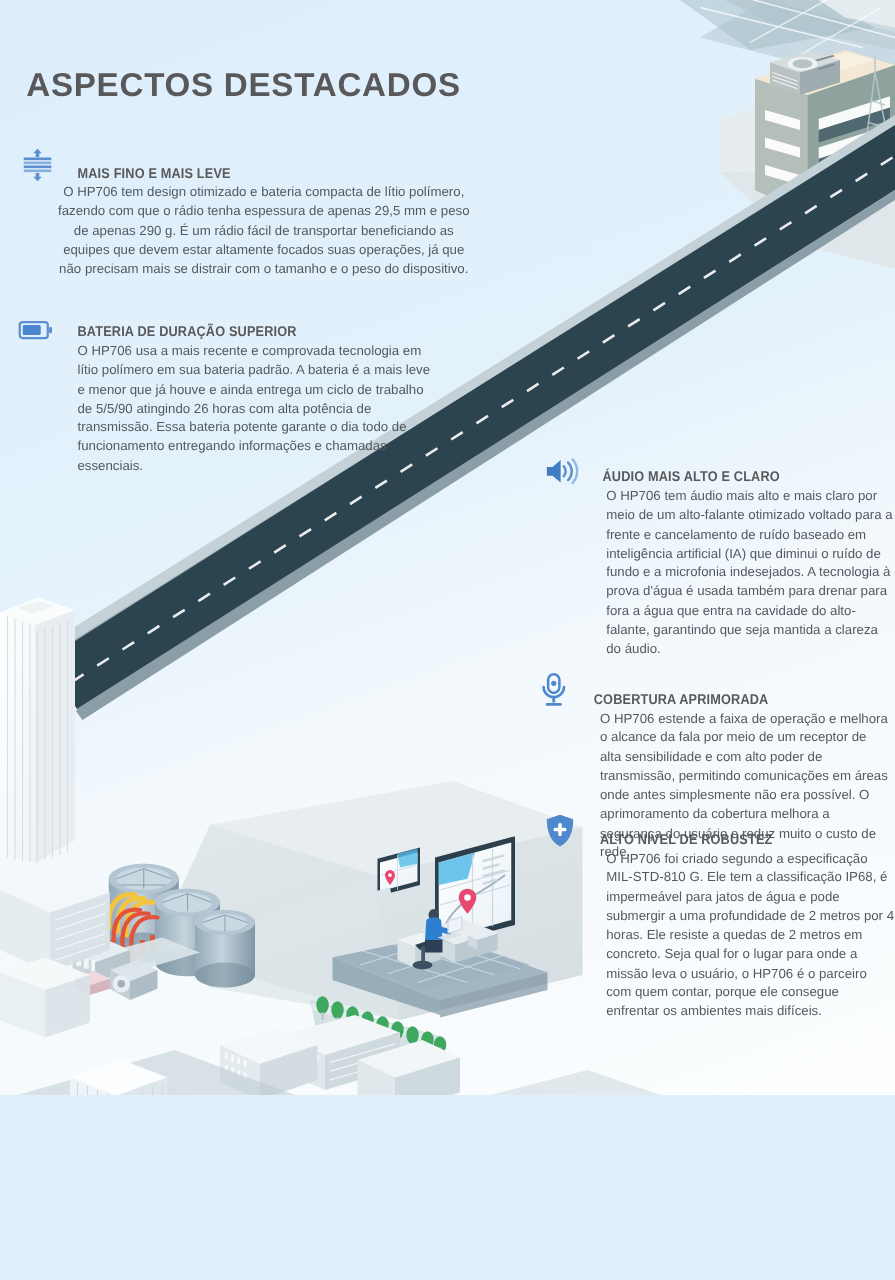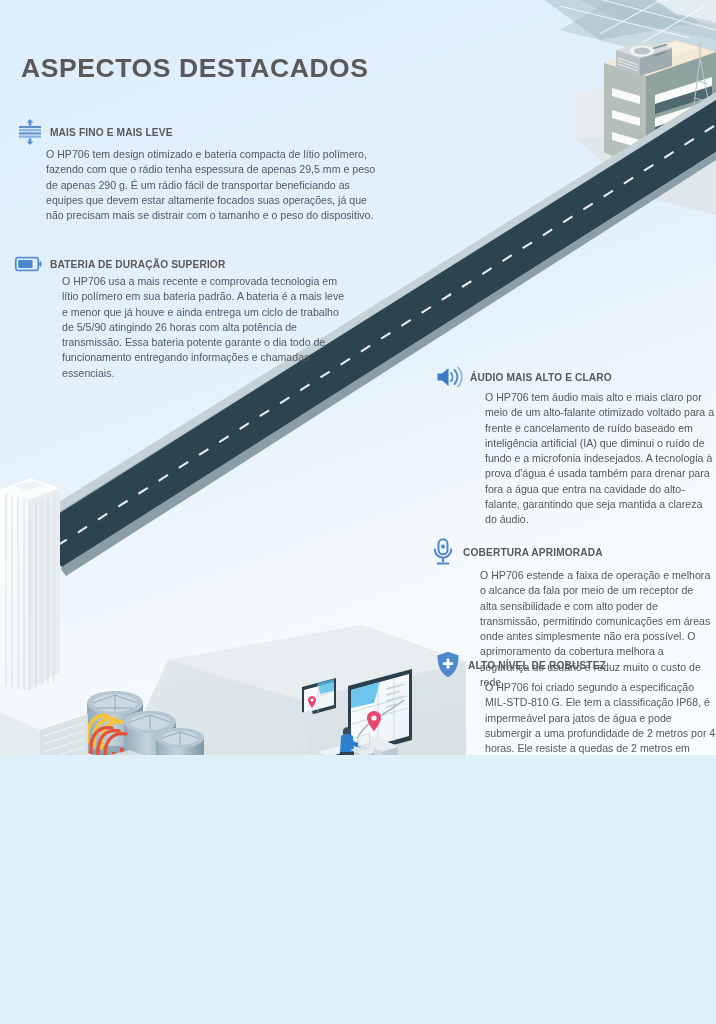--- a/index.html
+++ b/index.html
@@ -2,55 +2,55 @@
 <html><head>
 <meta charset="utf-8">
 <title>Aspectos Destacados</title>
 <style>
   html,body{margin:0;padding:0;}
   body{
     width:716px;height:1024px;overflow:hidden;position:relative;
     font-family:"Liberation Sans","DejaVu Sans",sans-serif;
     background:#dff0fb;
   }
-  .page{position:absolute;inset:0;width:716px;height:755px;overflow:hidden;}
+  .page{position:absolute;inset:0;width:716px;height:876px;overflow:hidden;}
 
   
   .bg{position:absolute;inset:0;width:716px;height:1024px;}
   .bg svg{display:block;width:716px;height:1024px;}
 
   
   .content{position:absolute;inset:0;width:716px;height:1024px;}
 
   .page-title{
     position:absolute;left:21px;top:53px;
     font-size:26.5px;font-weight:bold;letter-spacing:.6px;
     color:#59595b;white-space:nowrap;
     font-family:"Liberation Sans","DejaVu Sans",sans-serif;
   }
 
   .feature{position:absolute;}
-  .feature .head{display:flex;align-items:center;gap:8px;margin-bottom:2px;}
+  .feature .head{display:flex;align-items:flex-end;gap:20px;margin-bottom:2px;}
   .feature .icon{flex:0 0 auto;display:block;line-height:0;}
   .feature .title{
     font-size:11.3px;font-weight:bold;color:#58595b;
     letter-spacing:.15px;white-space:nowrap;
     font-family:"Liberation Sans Narrow","Liberation Sans",sans-serif;
     transform:scaleX(.90);transform-origin:left center;
   }
   .feature .body{
     font-size:10.6px;line-height:15.3px;color:#53595f;
     font-family:"Liberation Sans","DejaVu Sans",sans-serif;
     margin-left:17px;
   }
   .feature .body p{margin:0;}
 
   
   #f-thin   {left:46px; top:119px; width:330px;}
-  #f-thin   .body{margin-left:0px;}
+  #f-thin   .body{margin-left:0px;text-align:center;}
   #f-thin   .head{margin-left:0px;}
   #f-thin   .icon{margin-left:-28px;}
 
   #f-battery{left:45px; top:256px; width:300px;}
   #f-battery .icon{margin-left:-30px;}
 
   #f-audio  {left:468px; top:366px; width:248px;}
   #f-audio  .icon{margin-left:-32px;}
 
   #f-cover  {left:463px; top:538px; width:248px;}

